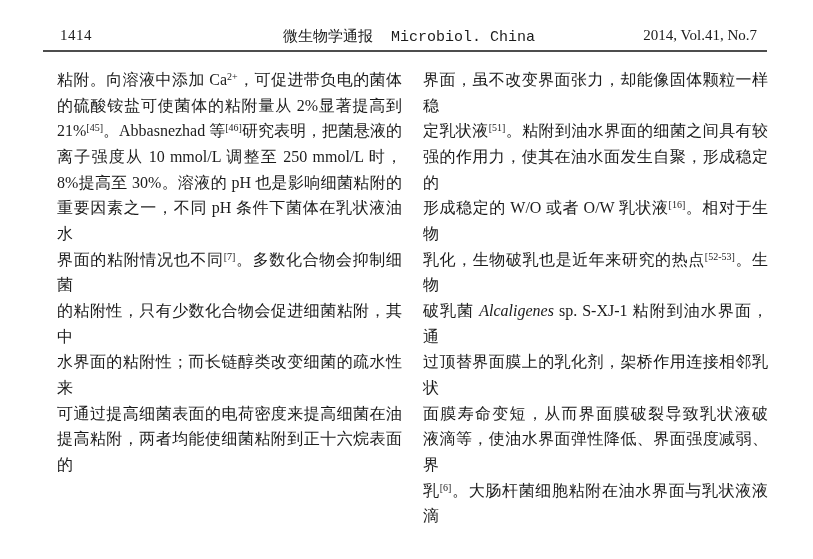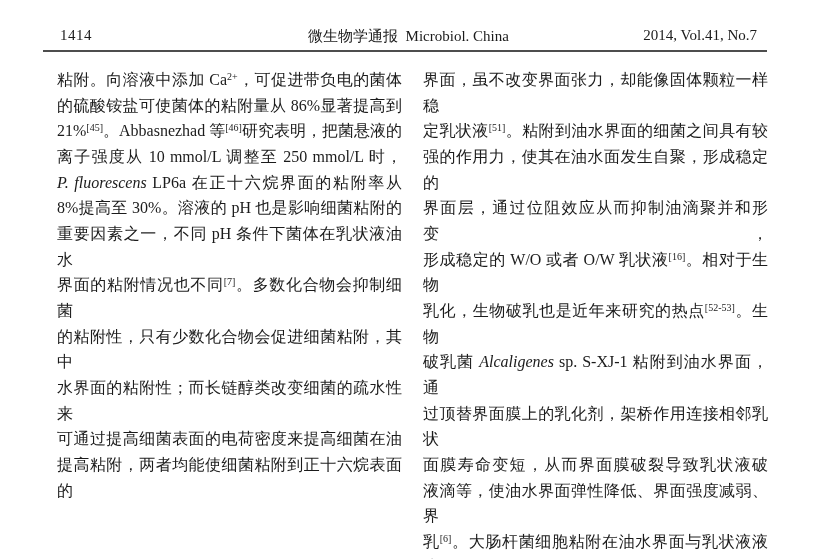--- a/index.html
+++ b/index.html
@@ -7,21 +7,21 @@
     position: relative;
     width: 813px;
     height: 559px;
     background: #ffffff;
     overflow: hidden;
     font-family: "Liberation Serif", "DejaVu Serif", serif;
     color: #1b1b1b;
   }
   .header { position: absolute; top: 27px; left: 0; width: 813px; height: 20px; font-size: 15px; }
   .page-number { position: absolute; left: 60px; top: 0; letter-spacing: 0.5px; }
-  .journal-title { position: absolute; left: 50%; transform: translateX(-49%); top: 0; white-space: pre; }
+  .journal-title { position: absolute; left: 50%; transform: translateX(-49%); top: 0; white-space: pre; font-family: Liberation Mono, monospace; }
   .issue-info { position: absolute; right: 56px; top: 0; }
   .header-rule {
     position: absolute; top: 50px; left: 43px; width: 724px; height: 0;
     border: none; border-top: 2px solid #4d4d4d; margin: 0;
   }
   .body-columns {
     position: absolute; top: 67px; left: 57px;
     display: flex; gap: 21px;
   }
   .col { width: 345px; }
@@ -48,37 +48,35 @@
 <div class="page">
   <div class="header">
     <span class="page-number">1414</span>
     <span class="journal-title">微生物学通报  Microbiol. China</span>
     <span class="issue-info">2014, Vol.41, No.7</span>
   </div>
   <hr class="header-rule">
   <div class="body-columns">
     <div class="col">
         <div class="line"><span>粘附。向溶液中添加 Ca</span><span class="sup">2+</span><span>，可促进带负电的菌体</span></div>
-        <div class="line"><span>的硫酸铵盐可使菌体的粘附量从 86%显著提高到</span></div>
+        <div class="line"><span>的硫酸铵盐可使菌体的粘附量从 2%显著提高到</span></div>
         <div class="line"><span>21%</span><span class="sup">[45]</span><span>。Abbasnezhad 等</span><span class="sup">[46]</span><span>研究表明，把菌悬液的</span></div>
         <div class="line"><span>离子强度从 10 mmol/L 调整至 250 mmol/L 时，</span></div>
-        <div class="line"><span class="i">P. fluorescens</span><span> LP6a 在正十六烷界面的粘附率从</span></div>
         <div class="line"><span>8%提高至 30%。溶液的 pH 也是影响细菌粘附的</span></div>
         <div class="line"><span>重要因素之一，不同 pH 条件下菌体在乳状液油水</span></div>
         <div class="line"><span>界面的粘附情况也不同</span><span class="sup">[7]</span><span>。多数化合物会抑制细菌</span></div>
         <div class="line"><span>的粘附性，只有少数化合物会促进细菌粘附，其中</span></div>
         <div class="line"><span>水界面的粘附性；而长链醇类改变细菌的疏水性来</span></div>
         <div class="line"><span>可通过提高细菌表面的电荷密度来提高细菌在油</span></div>
         <div class="line"><span>提高粘附，两者均能使细菌粘附到正十六烷表面的</span></div>
       </div>
     <div class="col">
         <div class="line"><span>界面，虽不改变界面张力，却能像固体颗粒一样稳</span></div>
         <div class="line"><span>定乳状液</span><span class="sup">[51]</span><span>。粘附到油水界面的细菌之间具有较</span></div>
         <div class="line"><span>强的作用力，使其在油水面发生自聚，形成稳定的</span></div>
-        <div class="line"><span>界面层，通过位阻效应从而抑制油滴聚并和形变，</span></div>
         <div class="line"><span>形成稳定的 W/O 或者 O/W 乳状液</span><span class="sup">[16]</span><span>。相对于生物</span></div>
         <div class="line"><span>乳化，生物破乳也是近年来研究的热点</span><span class="sup">[52-53]</span><span>。生物</span></div>
         <div class="line"><span>破乳菌 </span><span class="i">Alcaligenes</span><span> sp. S-XJ-1 粘附到油水界面，通</span></div>
         <div class="line"><span>过顶替界面膜上的乳化剂，架桥作用连接相邻乳状</span></div>
         <div class="line"><span>面膜寿命变短，从而界面膜破裂导致乳状液破</span></div>
         <div class="line"><span>液滴等，使油水界面弹性降低、界面强度减弱、界</span></div>
         <div class="line"><span>乳</span><span class="sup">[6]</span><span>。大肠杆菌细胞粘附在油水界面与乳状液液滴</span></div>
       </div>
   </div>
 </div>

